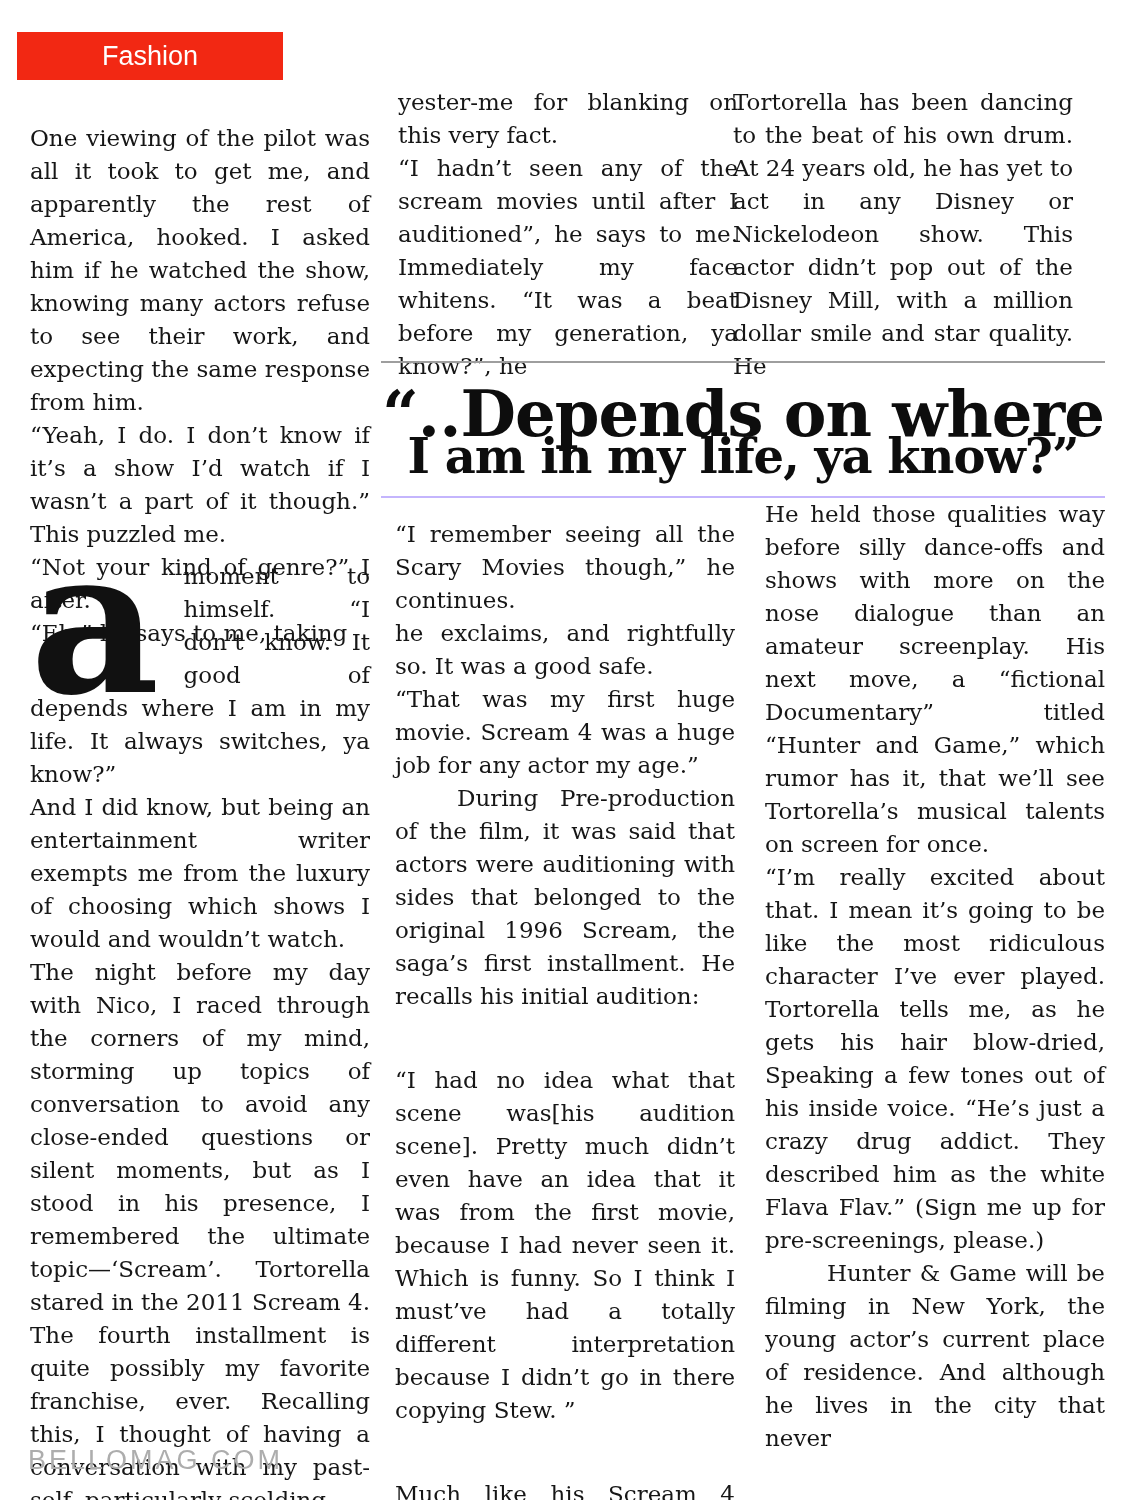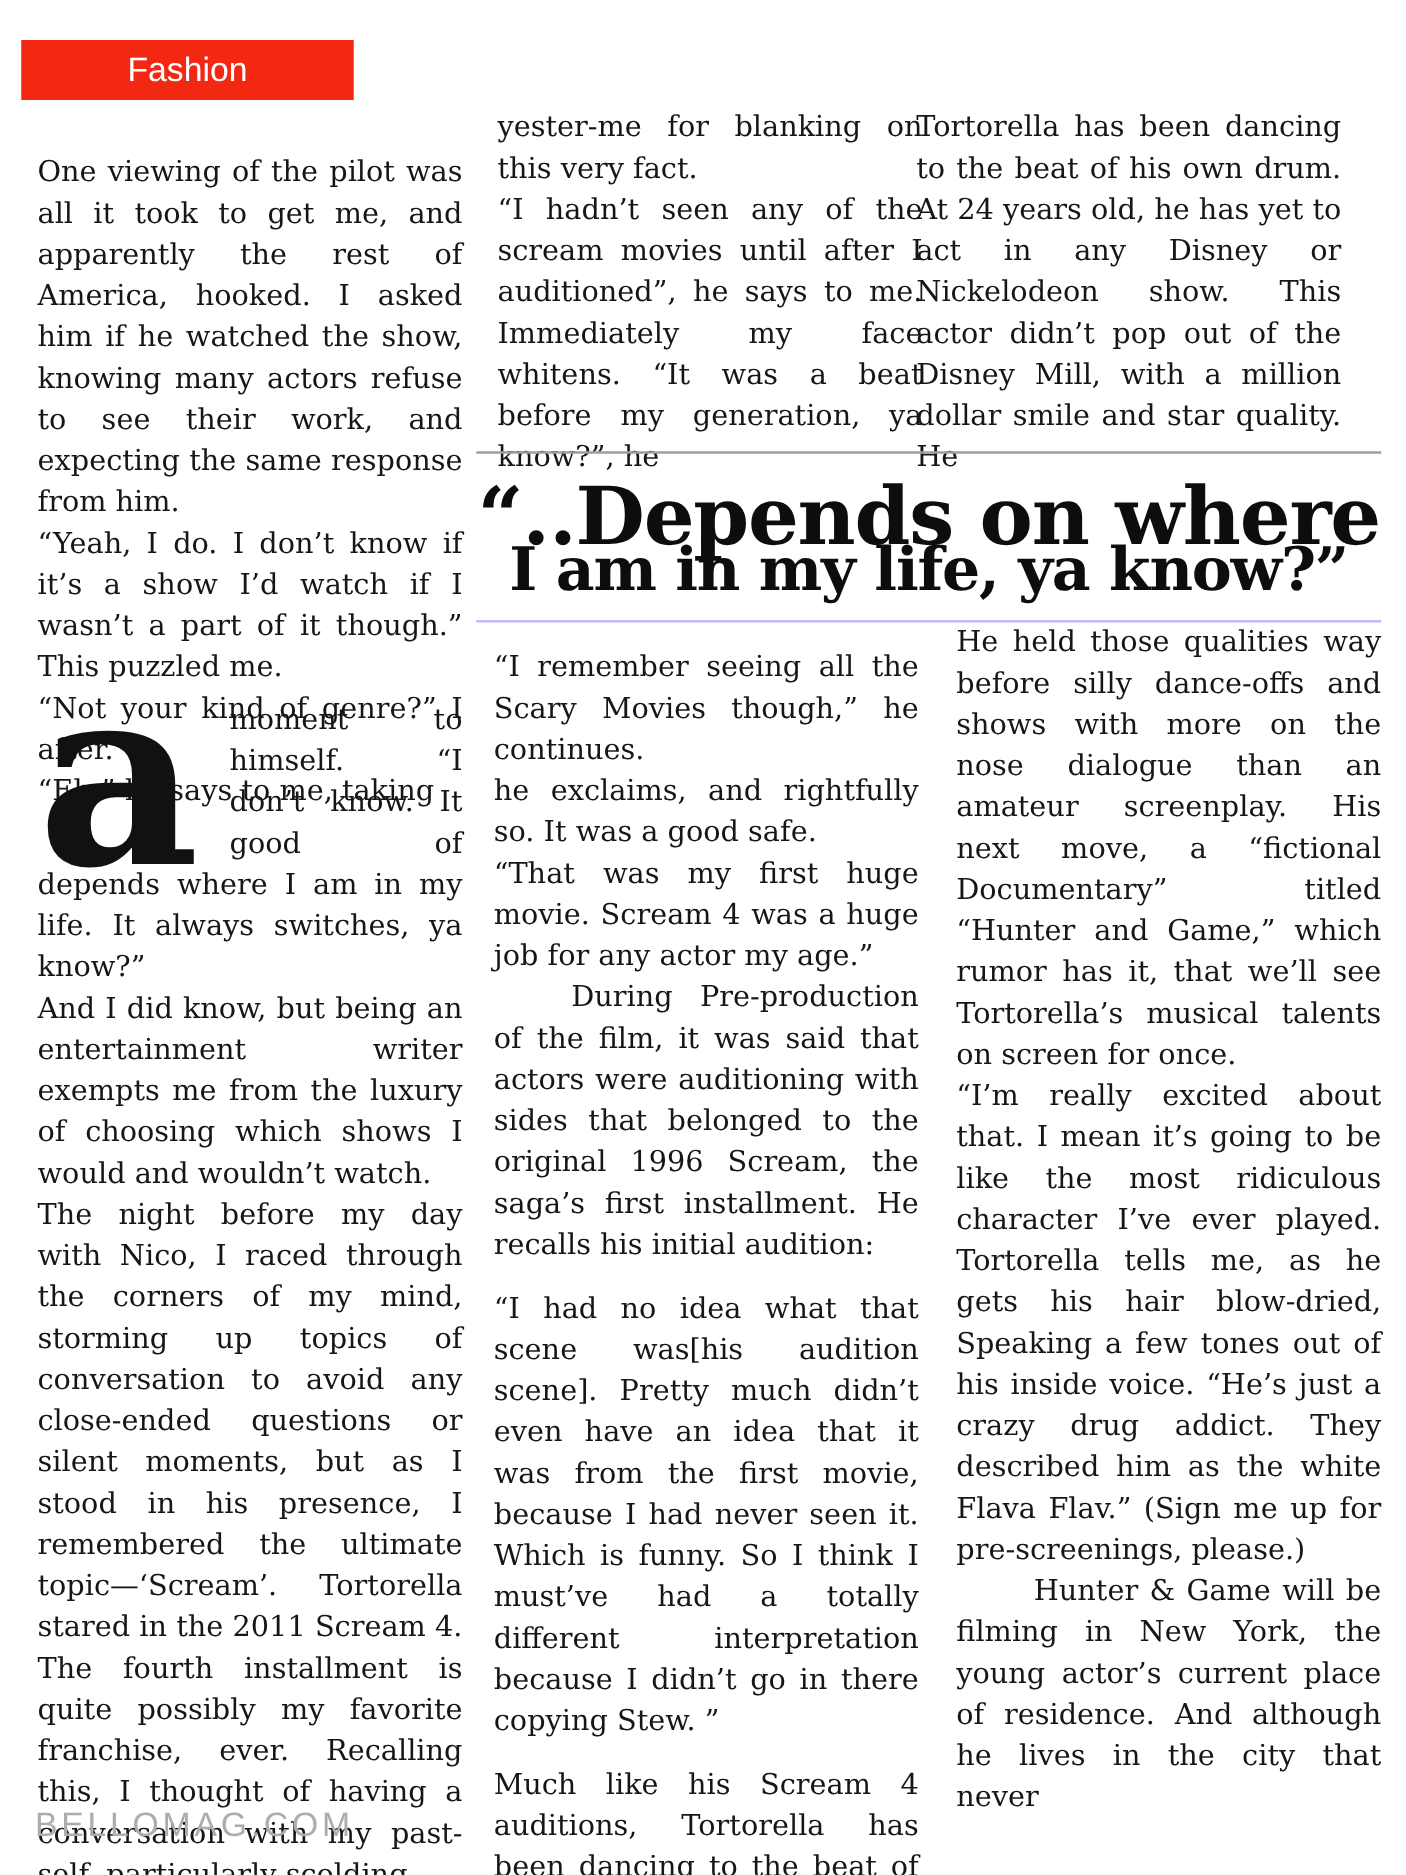--- a/index.html
+++ b/index.html
@@ -12,21 +12,21 @@
     position:absolute;left:17px;top:0;width:266px;height:48px;
     display:flex;align-items:center;justify-content:center;
     font-family:"Liberation Sans", sans-serif;font-size:27px;color:#ffffff;
   }
   
   .col{
     position:absolute;width:340px;font-size:23px;line-height:33px;
     text-align:justify;text-justify:inter-word;
   }
   .col p{margin:0;}
-  .col p.gap{margin-top:18px;}
+  .col p.gap{margin-top:51px;}
   .col p.indent{text-indent:62px;}
   #col1-top{left:30px;top:86px;margin-top:36px;}
   #col2-top{left:398px;top:86px;}
   #col3-top{left:733px;top:86px;}
   #col1-main{left:30px;top:560px;}
   #col2-main{left:395px;top:518px;}
   #col3-main{left:765px;top:498px;}
   
   .dropcap{
     float:left;font-weight:700;font-size:200px;line-height:0.56;

